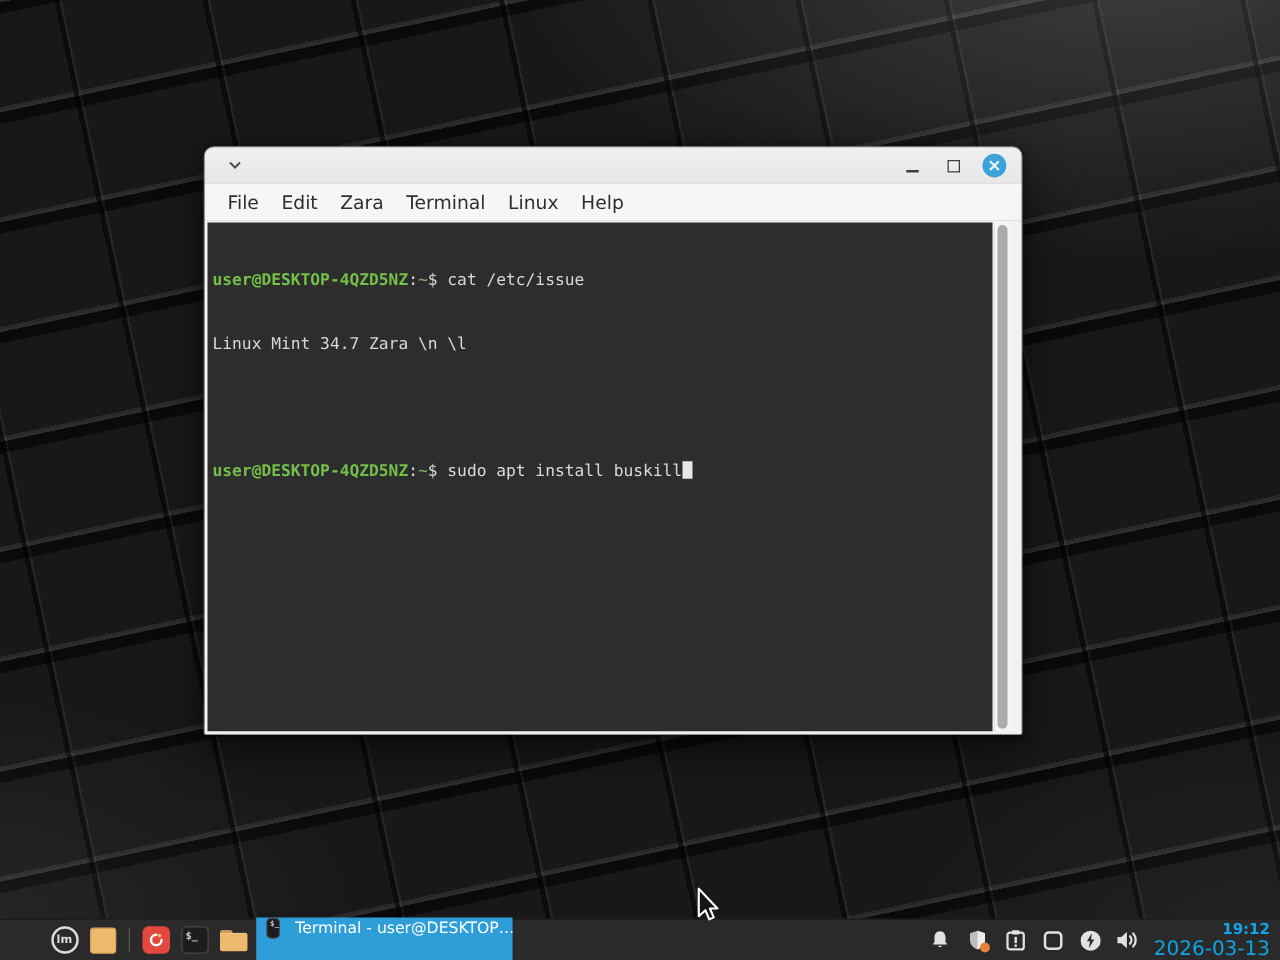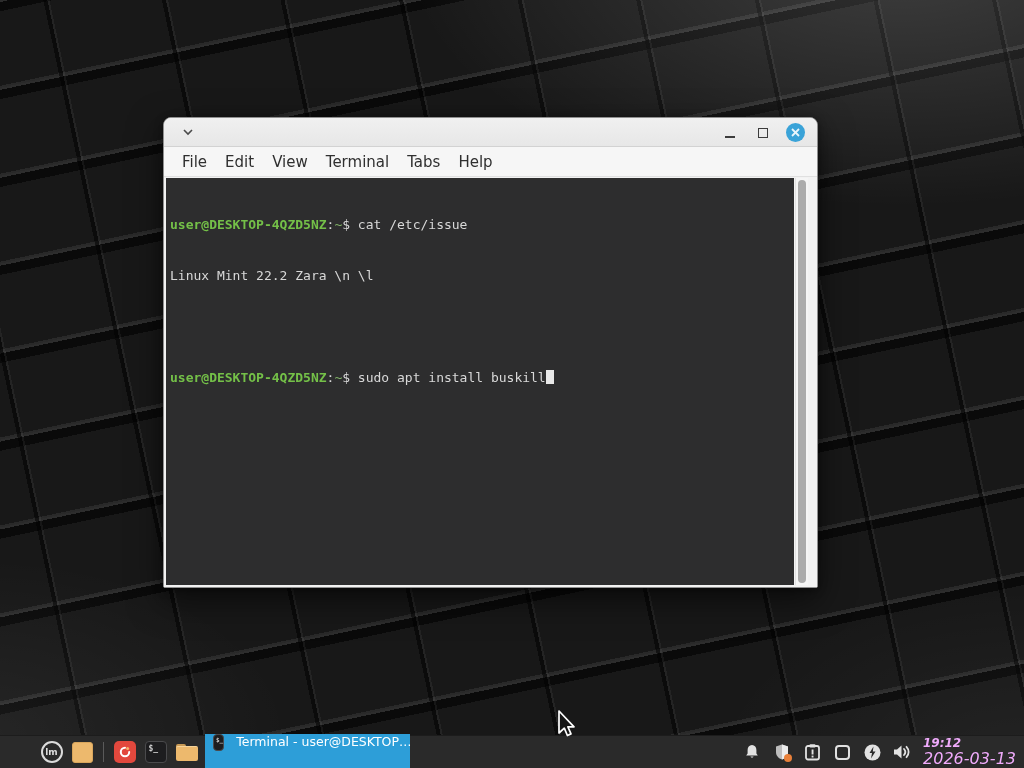--- a/index.html
+++ b/index.html
@@ -116,21 +116,21 @@
     height:37px; margin-left:3px; width:205px;
     background:#2d9ed8; display:flex; align-items:flex-start; gap:12px;
     padding:0 8px; color:#ffffff; font-size:12.5px; white-space:nowrap; overflow:hidden;
   }
 
   .tb-right { margin-left:auto; display:flex; align-items:center; height:100%; }
   .tray-icon { width:30px; height:33px; display:flex; align-items:center; justify-content:center; position:relative; }
   .tray-icon svg { display:block; }
   .badge-dot { position:absolute; right:5px; bottom:7px; width:8px; height:8px; border-radius:50%; background:#e8803a; }
   .clock {
-    text-align:left; color:#f0abfc; line-height:1.1; padding:0 8px 0 6px;font-style:italic;
+    text-align:right; color:#0ea5e9; line-height:1.1; padding:0 8px 0 6px;
   }
   .clock-time { font-size:12px; font-weight:bold; }
   .clock-date { font-size:16px; }
 
   
   .mouse-cursor { position:absolute; left:555px; top:709px; width:22px; height:30px; pointer-events:none; }
 </style>
 </head>
 <body>
 
@@ -154,30 +154,30 @@
             <line class="close-x" x1="1" y1="1" x2="8" y2="8"></line>
               <line class="close-x" x1="8" y1="1" x2="1" y2="8"></line>
           </svg>
         </div>
       </div>
     </div>
 
     <div class="menubar">
       <span class="menu-item">File</span>
       <span class="menu-item">Edit</span>
-      <span class="menu-item">View</span>
+      <span class="menu-item">Zara</span>
       <span class="menu-item">Terminal</span>
-      <span class="menu-item">Tabs</span>
+      <span class="menu-item">Linux</span>
       <span class="menu-item">Help</span>
     </div>
 
     <div class="term-outer">
       <div class="term-screen">
         <div><span class="p-user">user@DESKTOP-4QZD5NZ</span><span class="p-plain">:</span><span class="p-path">~</span><span class="p-plain">$ </span><span class="p-plain">cat /etc/issue</span></div>
-        <div><span class="p-plain">Linux Mint 22.2 Zara \n \l</span></div>
+        <div><span class="p-plain">Linux Mint 34.7 Zara \n \l</span></div>
         <div>&nbsp;</div>
         <div><span class="p-user">user@DESKTOP-4QZD5NZ</span><span class="p-plain">:</span><span class="p-path">~</span><span class="p-plain">$ </span><span class="p-plain">sudo apt install buskill</span><span class="cursor-block"></span></div>
       </div>
       <div class="term-scrollbar">
         <div class="scroll-thumb"></div>
       </div>
     </div>
   </div>
 
   <div class="taskbar">

